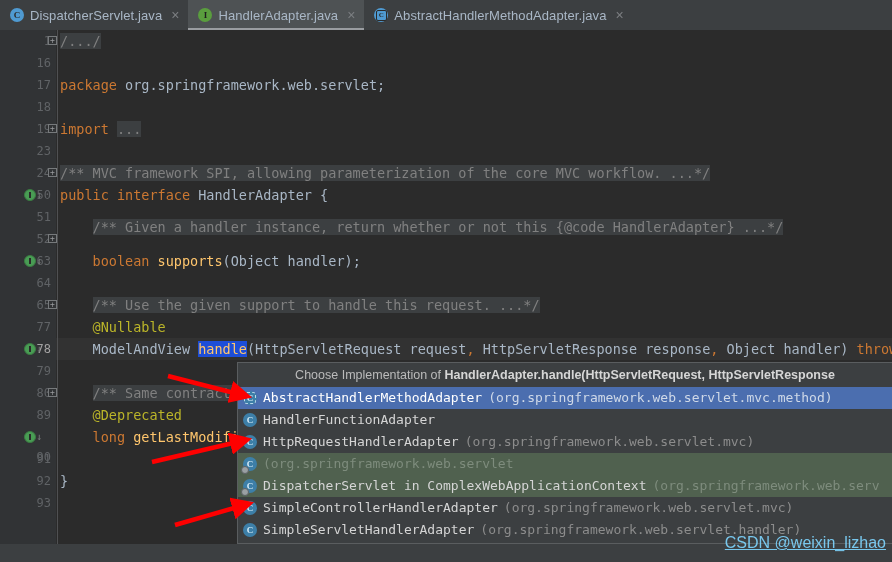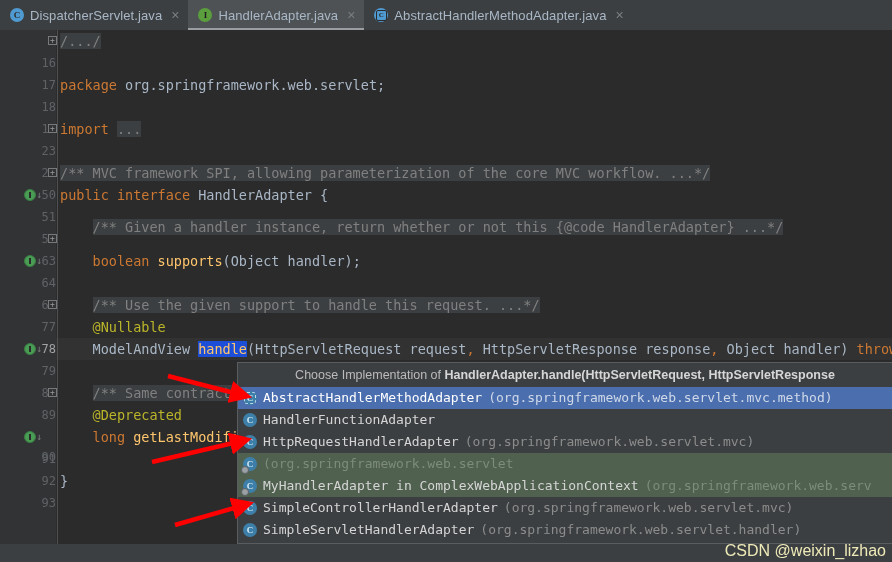--- a/index.html
+++ b/index.html
@@ -46,21 +46,21 @@
         display:flex;align-items:center;justify-content:center;font-size:7px;}
 
   
   .editor{position:absolute;left:0;top:30px;width:892px;height:532px;background:#2b2b2b;}
   .gutter{
     position:absolute;left:0;top:0;width:56px;height:532px;background:#313335;
   }
   .gutline{
     position:absolute;left:0;width:56px;height:22px;
     color:#606366;font-size:12px;line-height:22px;text-align:right;
-    box-sizing:border-box;
+    padding-right:5px;box-sizing:border-box;
     font-family:"DejaVu Sans Mono","Liberation Mono",monospace;
   }
   .gutline.cur{color:#a4a3a3;}
   .gmark{
     position:absolute;left:24px;width:12px;height:12px;border-radius:50%;
     background:#499c54;border:1px solid #3a7c42;box-sizing:border-box;
   }
   .gmark::after{
     content:"";position:absolute;left:4px;top:2px;width:2px;height:6px;background:#2b2b2b;
   }
@@ -134,23 +134,23 @@
   .licon .gear{
     position:absolute;left:-2px;bottom:-3px;width:8px;height:8px;border-radius:50%;
     background:#9aa0a3;border:1px solid #5c6164;box-sizing:border-box;
   }
 
   
   .arrows{position:absolute;left:0;top:0;width:892px;height:562px;pointer-events:none;}
 
   
   .watermark{
-    position:absolute;right:6px;bottom:2px;
-    color:#fef9c3;font-family:"Liberation Sans",sans-serif;font-size:16px;
-    opacity:.92;white-space:nowrap;
+    position:absolute;right:6px;bottom:10px;
+    color:#7dd3fc;font-family:"Liberation Sans",sans-serif;font-size:16px;
+    opacity:.92;white-space:nowrap;text-decoration:underline;
   }
   .bottombar{position:absolute;left:0;bottom:0;width:892px;height:18px;background:#3c3f41;}
 </style>
 </head>
 <body>
 
 <div id="app">
 
   <div class="tabbar">
 
@@ -266,21 +266,21 @@
           <span class="licon">C</span>
           <span class="pname">HttpRequestHandlerAdapter</span>
           <span class="ppkg">(org.springframework.web.servlet.mvc)</span>
         </div>
         <div class="prow ctx" style="top: 66px;">
           <span class="licon">C<span class="gear"></span></span>
           <span class="ppkg">(org.springframework.web.servlet</span>
         </div>
         <div class="prow ctx" style="top: 88px;">
           <span class="licon">C<span class="gear"></span></span>
-          <span class="pname">MyHandlerAdapter in ComplexWebApplicationContext</span>
+          <span class="pname">DispatcherServlet in ComplexWebApplicationContext</span>
           <span class="ppkg">(org.springframework.web.serv</span>
         </div>
         <div class="prow" style="top: 110px;">
           <span class="licon">C</span>
           <span class="pname">SimpleControllerHandlerAdapter</span>
           <span class="ppkg">(org.springframework.web.servlet.mvc)</span>
         </div>
         <div class="prow" style="top: 132px;">
           <span class="licon">C</span>
           <span class="pname">SimpleServletHandlerAdapter</span>

